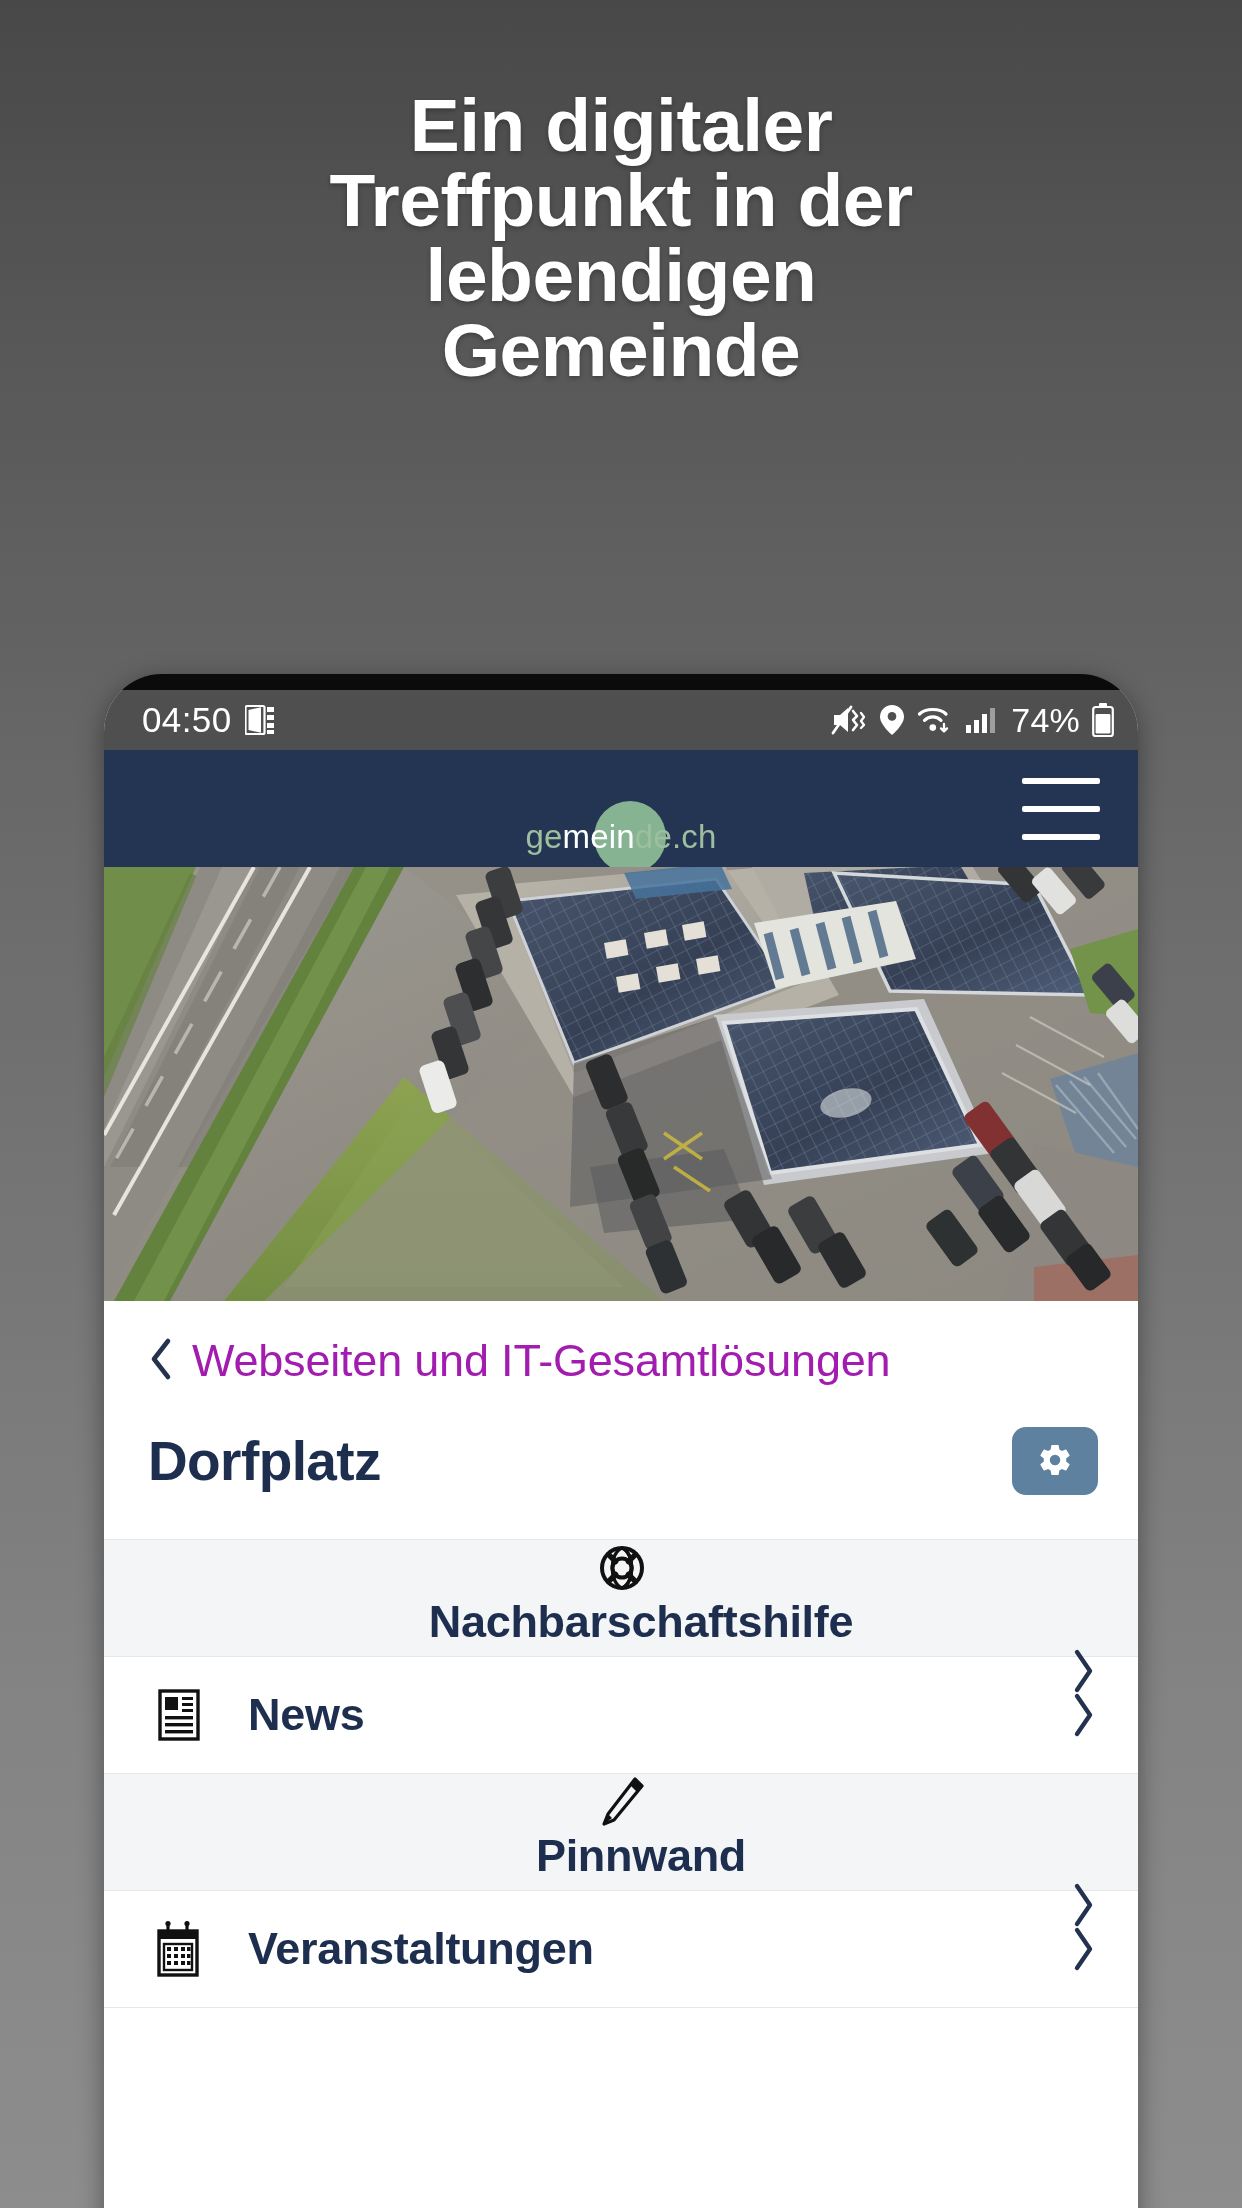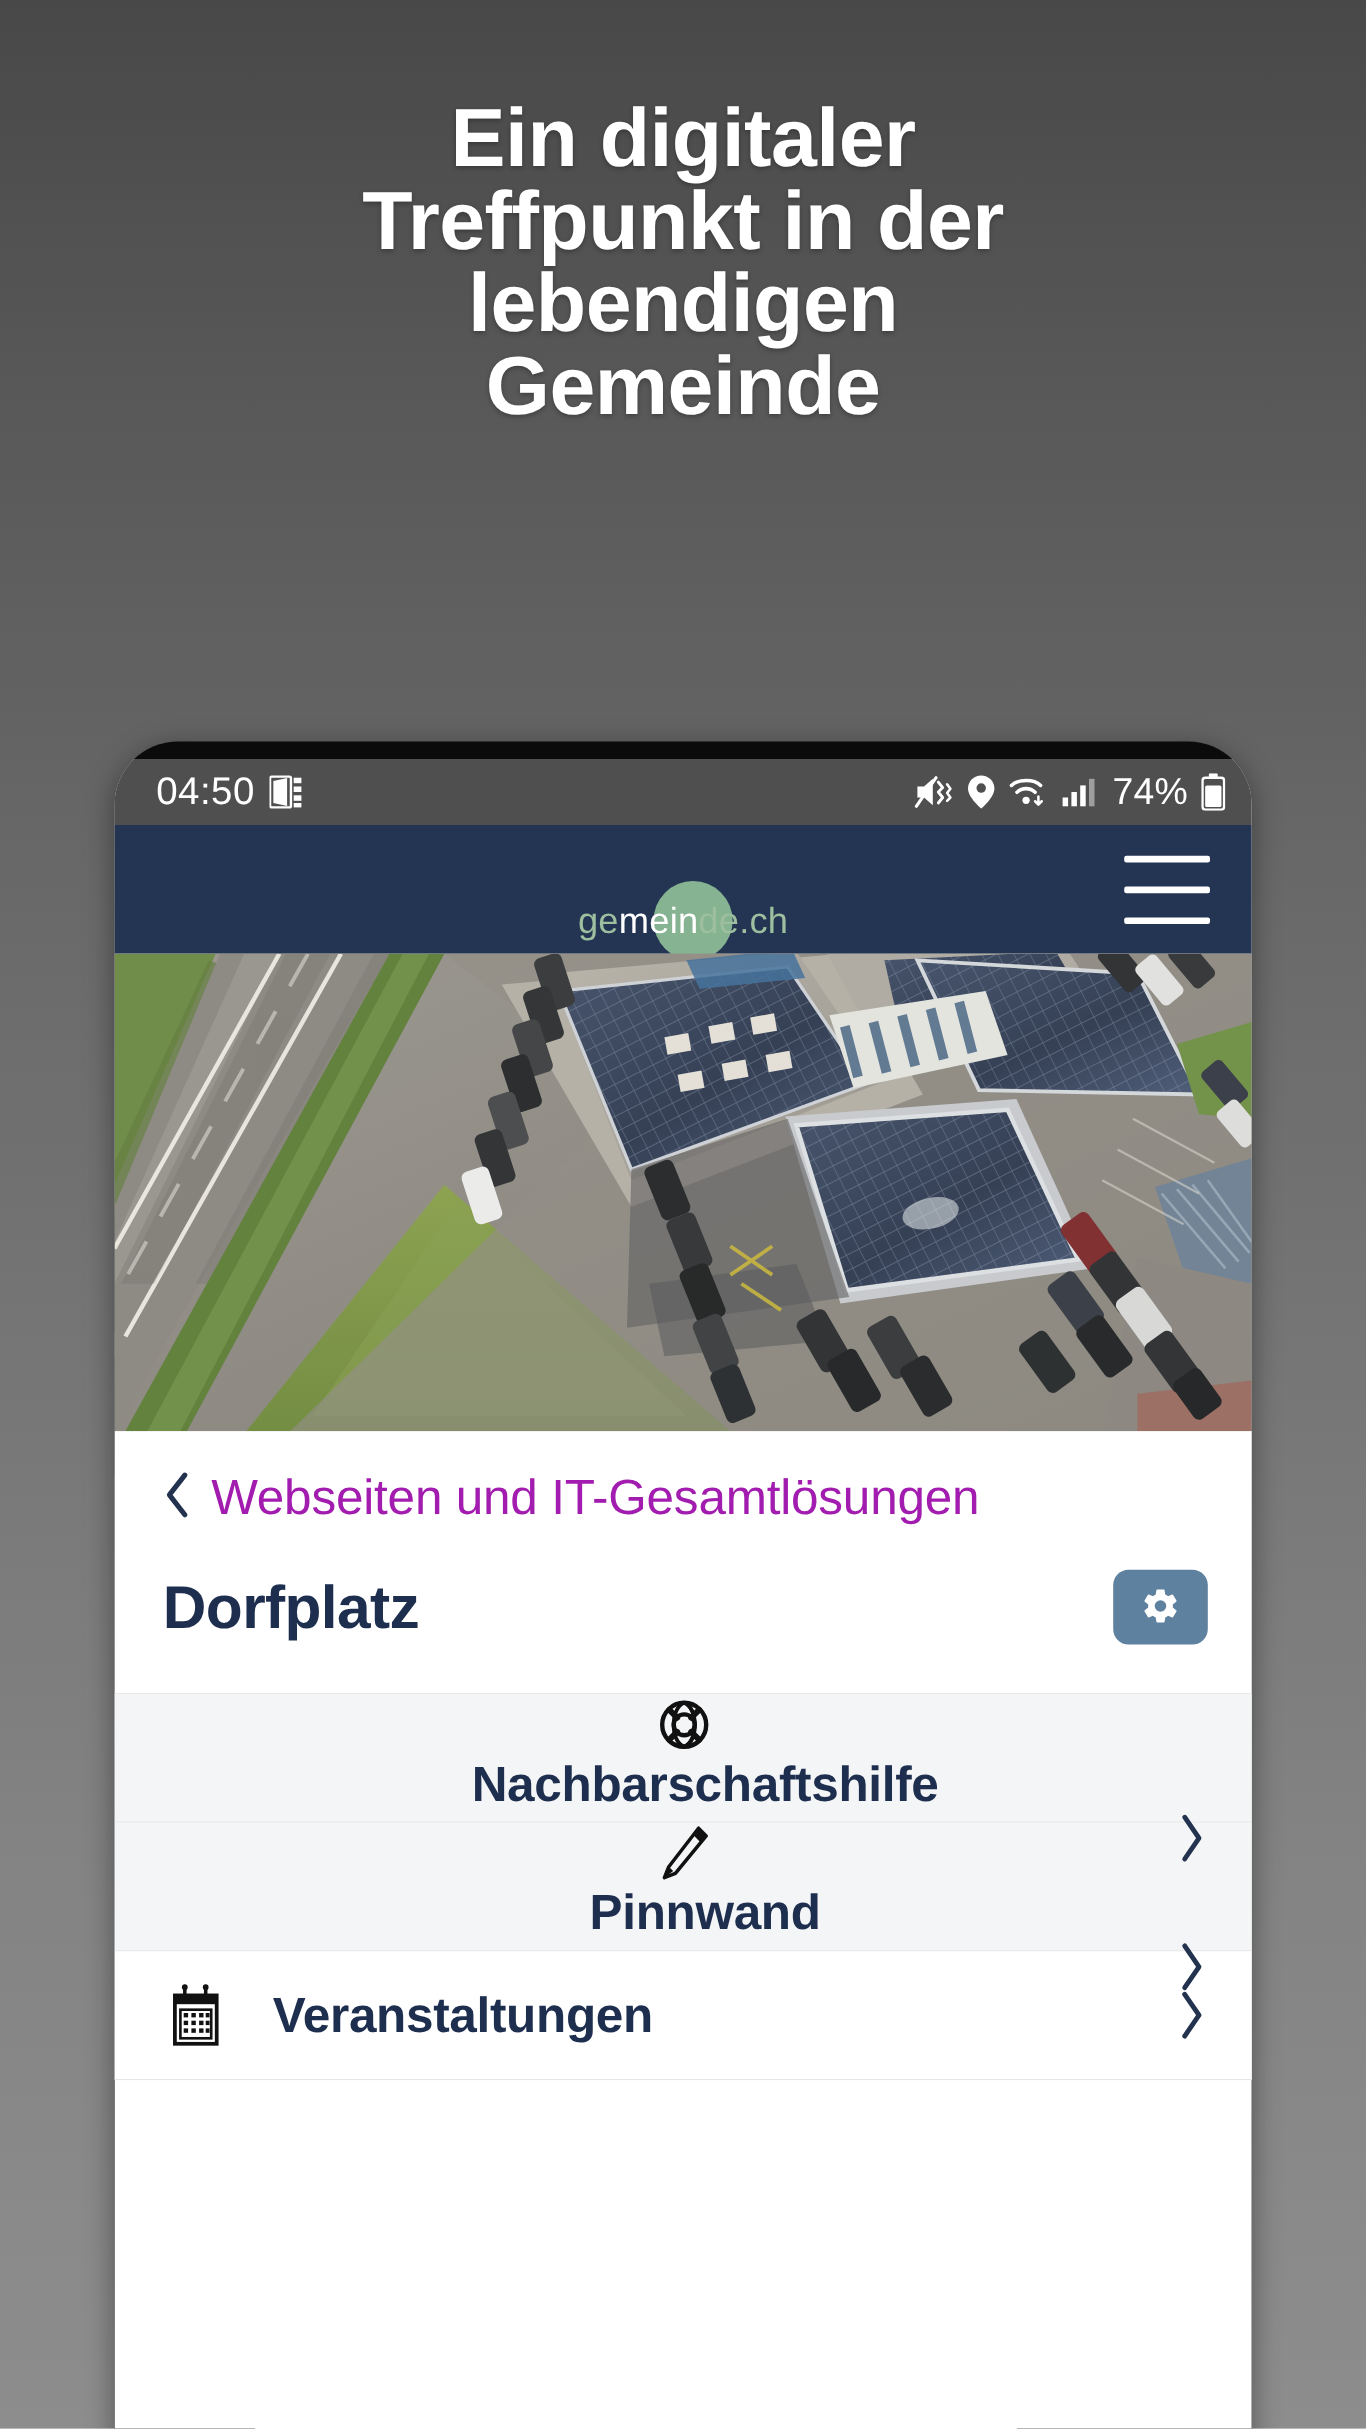--- a/index.html
+++ b/index.html
@@ -541,20 +541,40 @@
               </svg>
             </span>
             <span class="li-label">Nachbarschaftshilfe</span>
             <span class="li-chev">
               <svg width="26" height="46" viewBox="0 0 26 46">
                 <path d="M7 4 L20 23 L7 42" fill="none" stroke="#23334f" stroke-width="4.4" stroke-linecap="round" stroke-linejoin="round"></path>
               </svg>
             </span>
           </div>
 
+          <div class="list-item">
+            <span class="li-icon">
+              <svg width="50" height="56" viewBox="0 0 50 56">
+                <rect x="6" y="4" width="38" height="48" fill="none" stroke="#111" stroke-width="3.4"></rect>
+                <rect x="11" y="10" width="13" height="13" fill="#111"></rect>
+                <rect x="28" y="10" width="11" height="3" fill="#111"></rect>
+                <rect x="28" y="16" width="11" height="3" fill="#111"></rect>
+                <rect x="28" y="22" width="11" height="3" fill="#111"></rect>
+                <rect x="11" y="29" width="28" height="3.4" fill="#111"></rect>
+                <rect x="11" y="36" width="28" height="3.4" fill="#111"></rect>
+                <rect x="11" y="43" width="28" height="3.4" fill="#111"></rect>
+              </svg>
+            </span>
+            <span class="li-label">News</span>
+            <span class="li-chev">
+              <svg width="26" height="46" viewBox="0 0 26 46">
+                <path d="M7 4 L20 23 L7 42" fill="none" stroke="#23334f" stroke-width="4.4" stroke-linecap="round" stroke-linejoin="round"></path>
+              </svg>
+            </span>
+          </div>
 
           <div class="list-item alt">
             <span class="li-icon">
               <svg width="54" height="56" viewBox="0 0 54 56">
                 <path d="M40 5 L47 12 L19 46 L9 50 L13 40 Z" fill="none" stroke="#111" stroke-width="3.2" stroke-linejoin="round"></path>
                 <path d="M38 9 L44 15" stroke="#111" stroke-width="3.2"></path>
                 <path d="M40 5 L47 12 L42 18 L35 11 Z" fill="#111"></path>
                 <path d="M9 50 L13 40 L17 44 Z" fill="#111"></path>
               </svg>
             </span>

